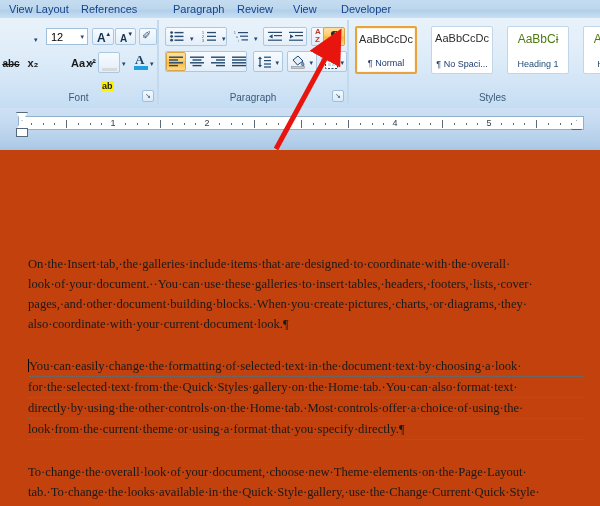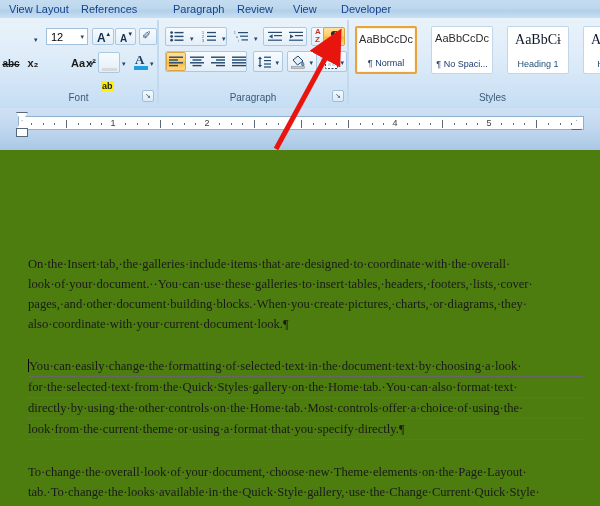--- a/index.html
+++ b/index.html
@@ -84,21 +84,21 @@
   }
   .stylebox.sel{border:2px solid #e8a33d;box-shadow:inset 0 0 0 1px #fff3dd;}
   .sp-sample{
     position:absolute;top:5px;left:0;right:0;text-align:center;
     font-size:11px;color:#2b2b2b;white-space:nowrap;overflow:hidden;
   }
   .sp-name{
     position:absolute;bottom:4px;left:0;right:0;text-align:center;
     font-size:9px;color:#1f3b6d;white-space:nowrap;overflow:hidden;
   }
-  .sp-sample.h{font-family:Liberation Serif, serif;font-size:14px;color:#0f172a;}
+  .sp-sample.h{font-family:Liberation Sans, sans-serif;font-size:12px;color:#4d7c0f;}
   .sp-name.h{color:#1f4e79;}
 
   
   .rulerband{
     position:absolute;left:0;top:108px;width:600px;height:42px;
     background:linear-gradient(to bottom,#cfe1f4 0%,#c3d9f0 40%,#b6d0ea 75%,#a9c6e5 100%);
   }
   .ruler{
     position:absolute;left:18px;top:8px;width:566px;height:14px;
     background:#ffffff;border:1px solid #90b0cd;box-sizing:border-box;
@@ -129,21 +129,21 @@
   }
   .rmargin{
     position:absolute;right:18px;top:12px;width:9px;height:8px;
     background:#ffffff;border:1px solid #55697e;
     clip-path:polygon(50% 0,100% 100%,0 100%);
   }
 
   
   .page{
     position:absolute;left:0;top:150px;width:600px;height:356px;
-    background:#4d7c0f;
+    background:#c2410c;
   }
   .doc{
     position:absolute;left:28px;top:104px;width:556px;
     font-family:"Liberation Serif",serif;
     font-size:12.6px;line-height:20px;color:#1a1a1a;
   }
   .para{margin:0 0 22px 0;text-align:justify;}
   .para.marked{
     border-bottom:0;
   }

